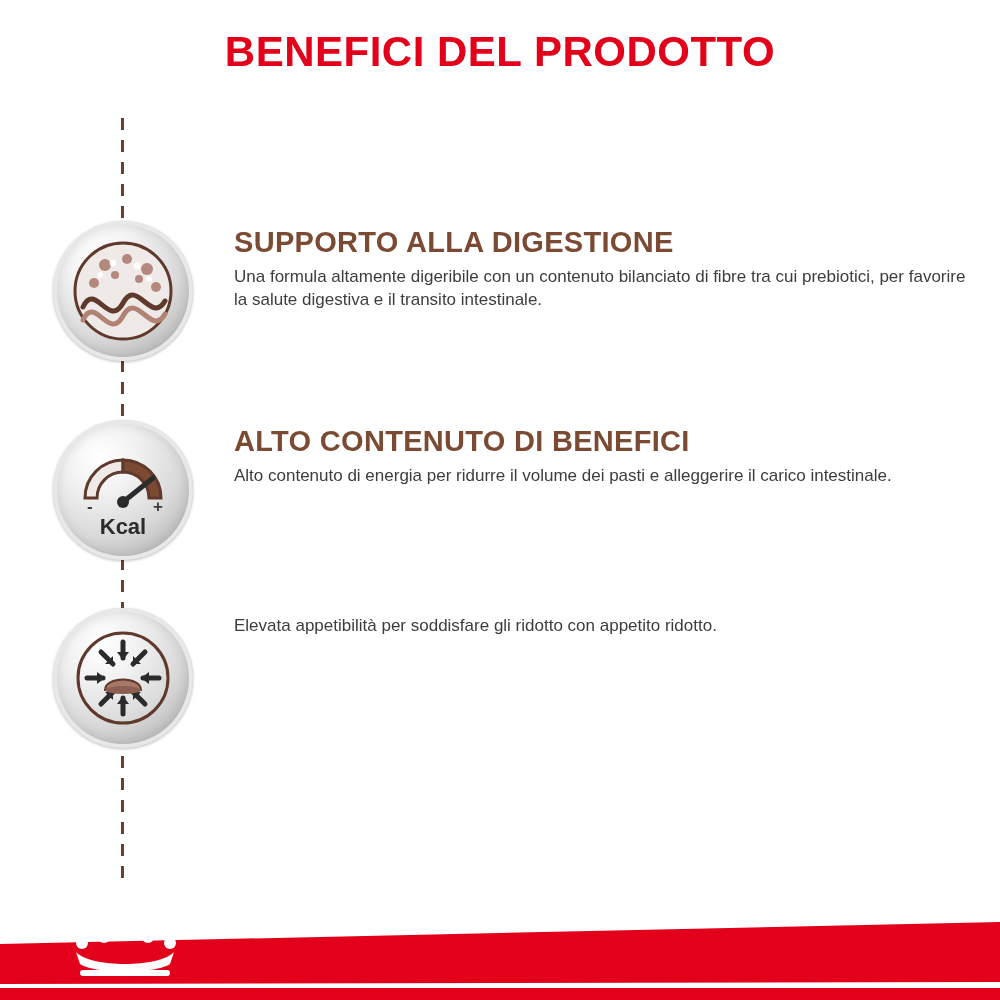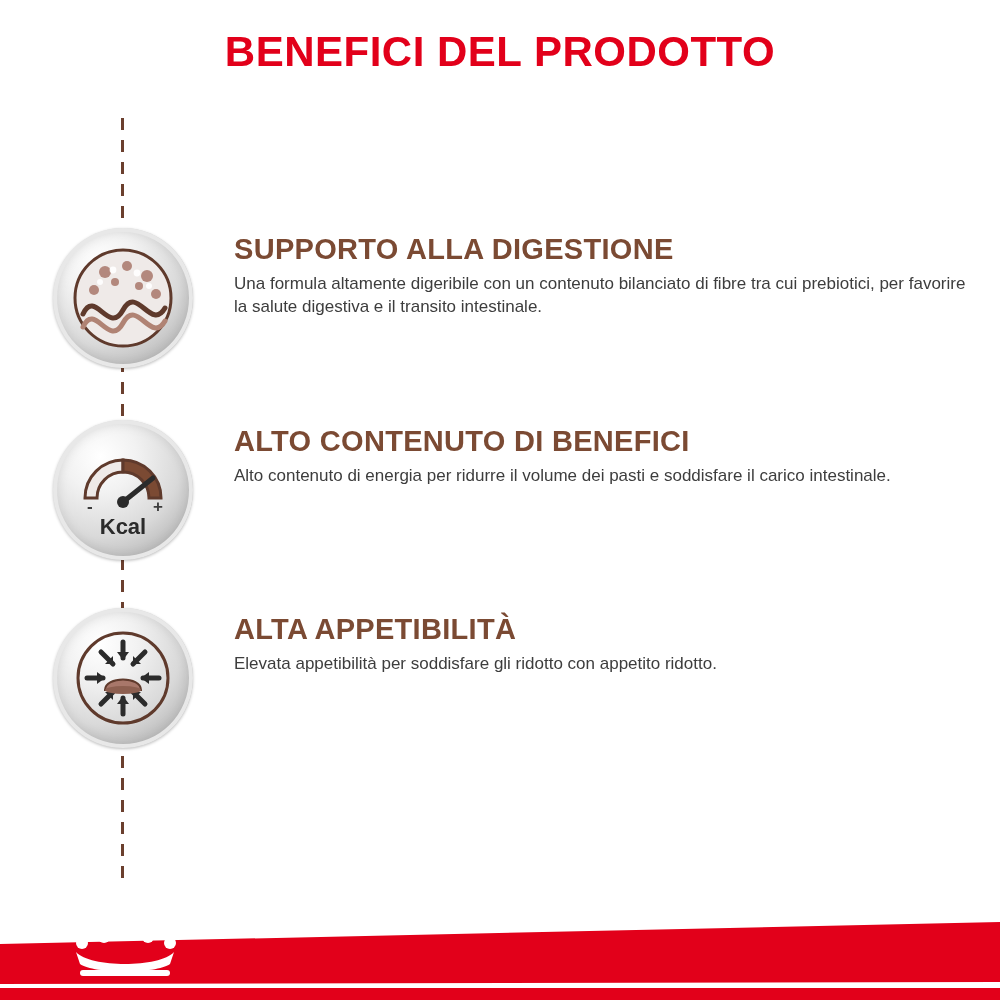--- a/index.html
+++ b/index.html
@@ -48,21 +48,21 @@
     top: 0;
     width: 1000px;
   }
   .item {
     position: absolute;
     left: 48px;
     width: 930px;
     display: flex;
     align-items: flex-start;
   }
-  .item-1 { top: 228px; justify-content: flex-end; }
+  .item-1 { top: 221px; justify-content: flex-end; }
   .item-2 { top: 420px; }
   .item-3 { top: 608px; }
 
   .icon-wrap {
     position: relative;
     width: 150px;
     height: 150px;
     flex: 0 0 150px;
   }
   .icon-disc {
@@ -184,21 +184,21 @@
             <path d="M70 82 L100 58" stroke="#2b2b2b" stroke-width="5" stroke-linecap="round" fill="none"></path>
             <circle cx="70" cy="82" r="6" fill="#2b2b2b"></circle>
             <text x="34" y="92" font-family="Liberation Sans, sans-serif" font-size="17" font-weight="bold" fill="#3d3d3d">-</text>
             <text x="100" y="92" font-family="Liberation Sans, sans-serif" font-size="17" font-weight="bold" fill="#3d3d3d">+</text>
             <text x="70" y="114" text-anchor="middle" font-family="Liberation Sans, sans-serif" font-size="22" font-weight="bold" fill="#2b2b2b">Kcal</text>
           </svg>
         </div>
       </div>
       <div class="texts">
         <p class="item-heading">ALTO CONTENUTO DI BENEFICI</p>
-        <p class="item-body">Alto contenuto di energia per ridurre il volume dei pasti e soddisfare il carico intestinale.</p>
+        <p class="item-body">Alto contenuto di energia per ridurre il volume dei pasti e alleggerire il carico intestinale.</p>
       </div>
     </div>
 
     <div class="item item-3">
       <div class="icon-wrap">
         <div class="icon-disc">
           <svg width="140" height="140" viewBox="0 0 140 140" aria-hidden="true">
             <circle cx="70" cy="70" r="45" fill="none" stroke="#5f3a2c" stroke-width="3"></circle>
             <g stroke="#2b2b2b" stroke-width="5" stroke-linecap="round" fill="none">
               <path d="M48 44 L60 56"></path>
@@ -219,21 +219,20 @@
               <polygon points="70,88 64,96 76,96"></polygon>
               <polygon points="52,70 44,64 44,76"></polygon>
               <polygon points="88,70 96,64 96,76"></polygon>
             </g>
             <path d="M52 82 C52 68, 88 68, 88 82 Z" fill="#a8776a" stroke="#5f3a2c" stroke-width="2"></path>
             <ellipse cx="70" cy="82" rx="18" ry="4" fill="#8d5f50"></ellipse>
           </svg>
         </div>
       </div>
       <div class="texts">
-        <p class="item-heading">ALTA APPETIBILITÀ</p>
         <p class="item-body">Elevata appetibilità per soddisfare gli ridotto con appetito ridotto.</p>
       </div>
     </div>
 
   </div>
 
   <div class="footer">
     <div class="footer-bar"></div>
     <div class="footer-white"></div>
     <div class="crown">

